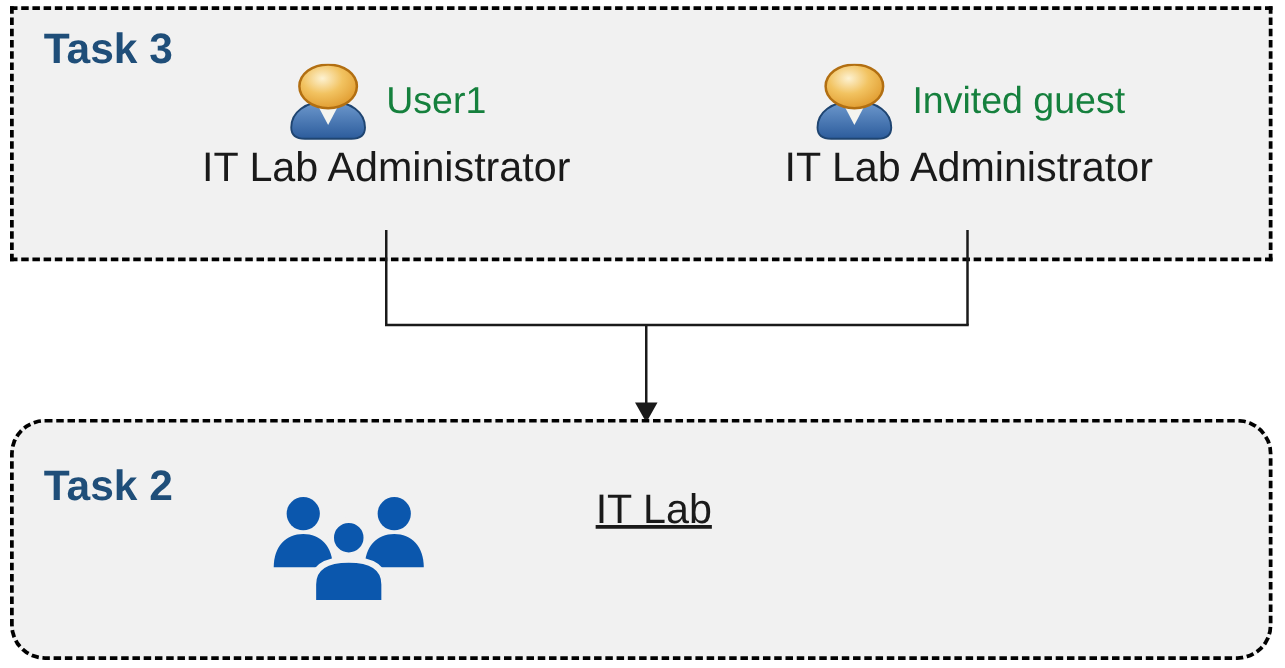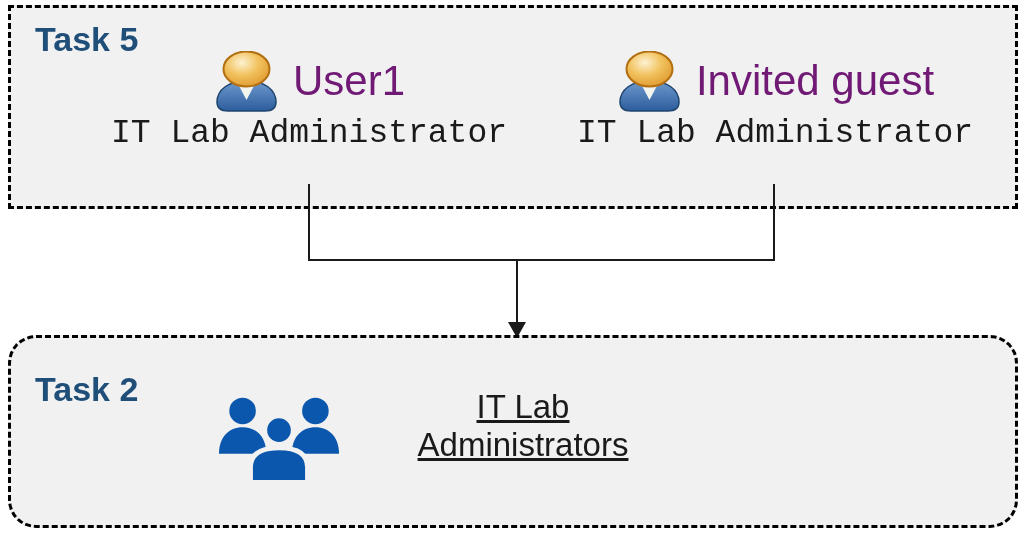--- a/index.html
+++ b/index.html
@@ -61,30 +61,29 @@
     gap: 13px;
     height: 62px;
   }
   .person-icon {
     display: inline-block;
     width: 67px;
     height: 61px;
     line-height: 0;
   }
   .person-name {
-    font-size: 42px;
-    color: #701a75;
+    font-size: 30px;
+    color: #15803d;
     white-space: nowrap;
   }
   .person-role {
     margin-top: 3px;
     font-size: 33px;
     color: #1a1a1a;
     white-space: nowrap;
-    font-family: Liberation Mono, monospace;
   }
   .connector {
     position: absolute;
     left: 0;
     top: 0;
     pointer-events: none;
   }
   .group-icon {
     position: absolute;
     left: 207px;
@@ -124,21 +123,21 @@
     <linearGradient id="bodyGrad" x1="0" y1="0" x2="0" y2="1">
       <stop offset="0%" stop-color="#6f9ace"></stop>
       <stop offset="100%" stop-color="#2c5c9c"></stop>
     </linearGradient>
   </defs>
 </svg>
 
 <div class="canvas">
 
   <div class="task-box box1">
-    <div class="task-label">Task 5</div>
+    <div class="task-label">Task 3</div>
 
     <div class="person-group pg1">
       <div class="person-row">
         <span class="person-icon">
           <svg width="67" height="61" viewBox="0 0 67 61">
             <path d="M33.5,30 C15,30 4,39 4,51 C4,57 8,60 15,60 L52,60 C59,60 63,57 63,51 C63,39 52,30 33.5,30 Z" fill="url(#bodyGrad)" stroke="#1f4571" stroke-width="1.5"></path>
             <path d="M24,31 L33.5,49 L43,31 Z" fill="#f4f4ef"></path>
             <ellipse cx="33.5" cy="18" rx="23" ry="17.5" fill="url(#headGrad)" stroke="#b26f12" stroke-width="2"></ellipse>
           </svg>
         </span>
@@ -183,17 +182,16 @@
           <circle cx="99" cy="14.5" r="13.5"></circle>
           <path d="M75,58 C75,41 85,31 99,31 C113,31 123,41 123,58 Z"></path>
           <path d="M33,88 L33,72 C33,57 45,52 62,52 C79,52 91,57 91,72 L91,88 Z" stroke="#f1f1f1" stroke-width="5"></path>
           <circle cx="62" cy="34" r="14.5" stroke="#f1f1f1" stroke-width="5"></circle>
         </g>
       </svg>
     </span>
 
     <div class="group-name">
       <div>IT Lab</div>
-      <div>Administrators</div>
     </div>
   </div>
 
 </div>
 
 </body></html>

